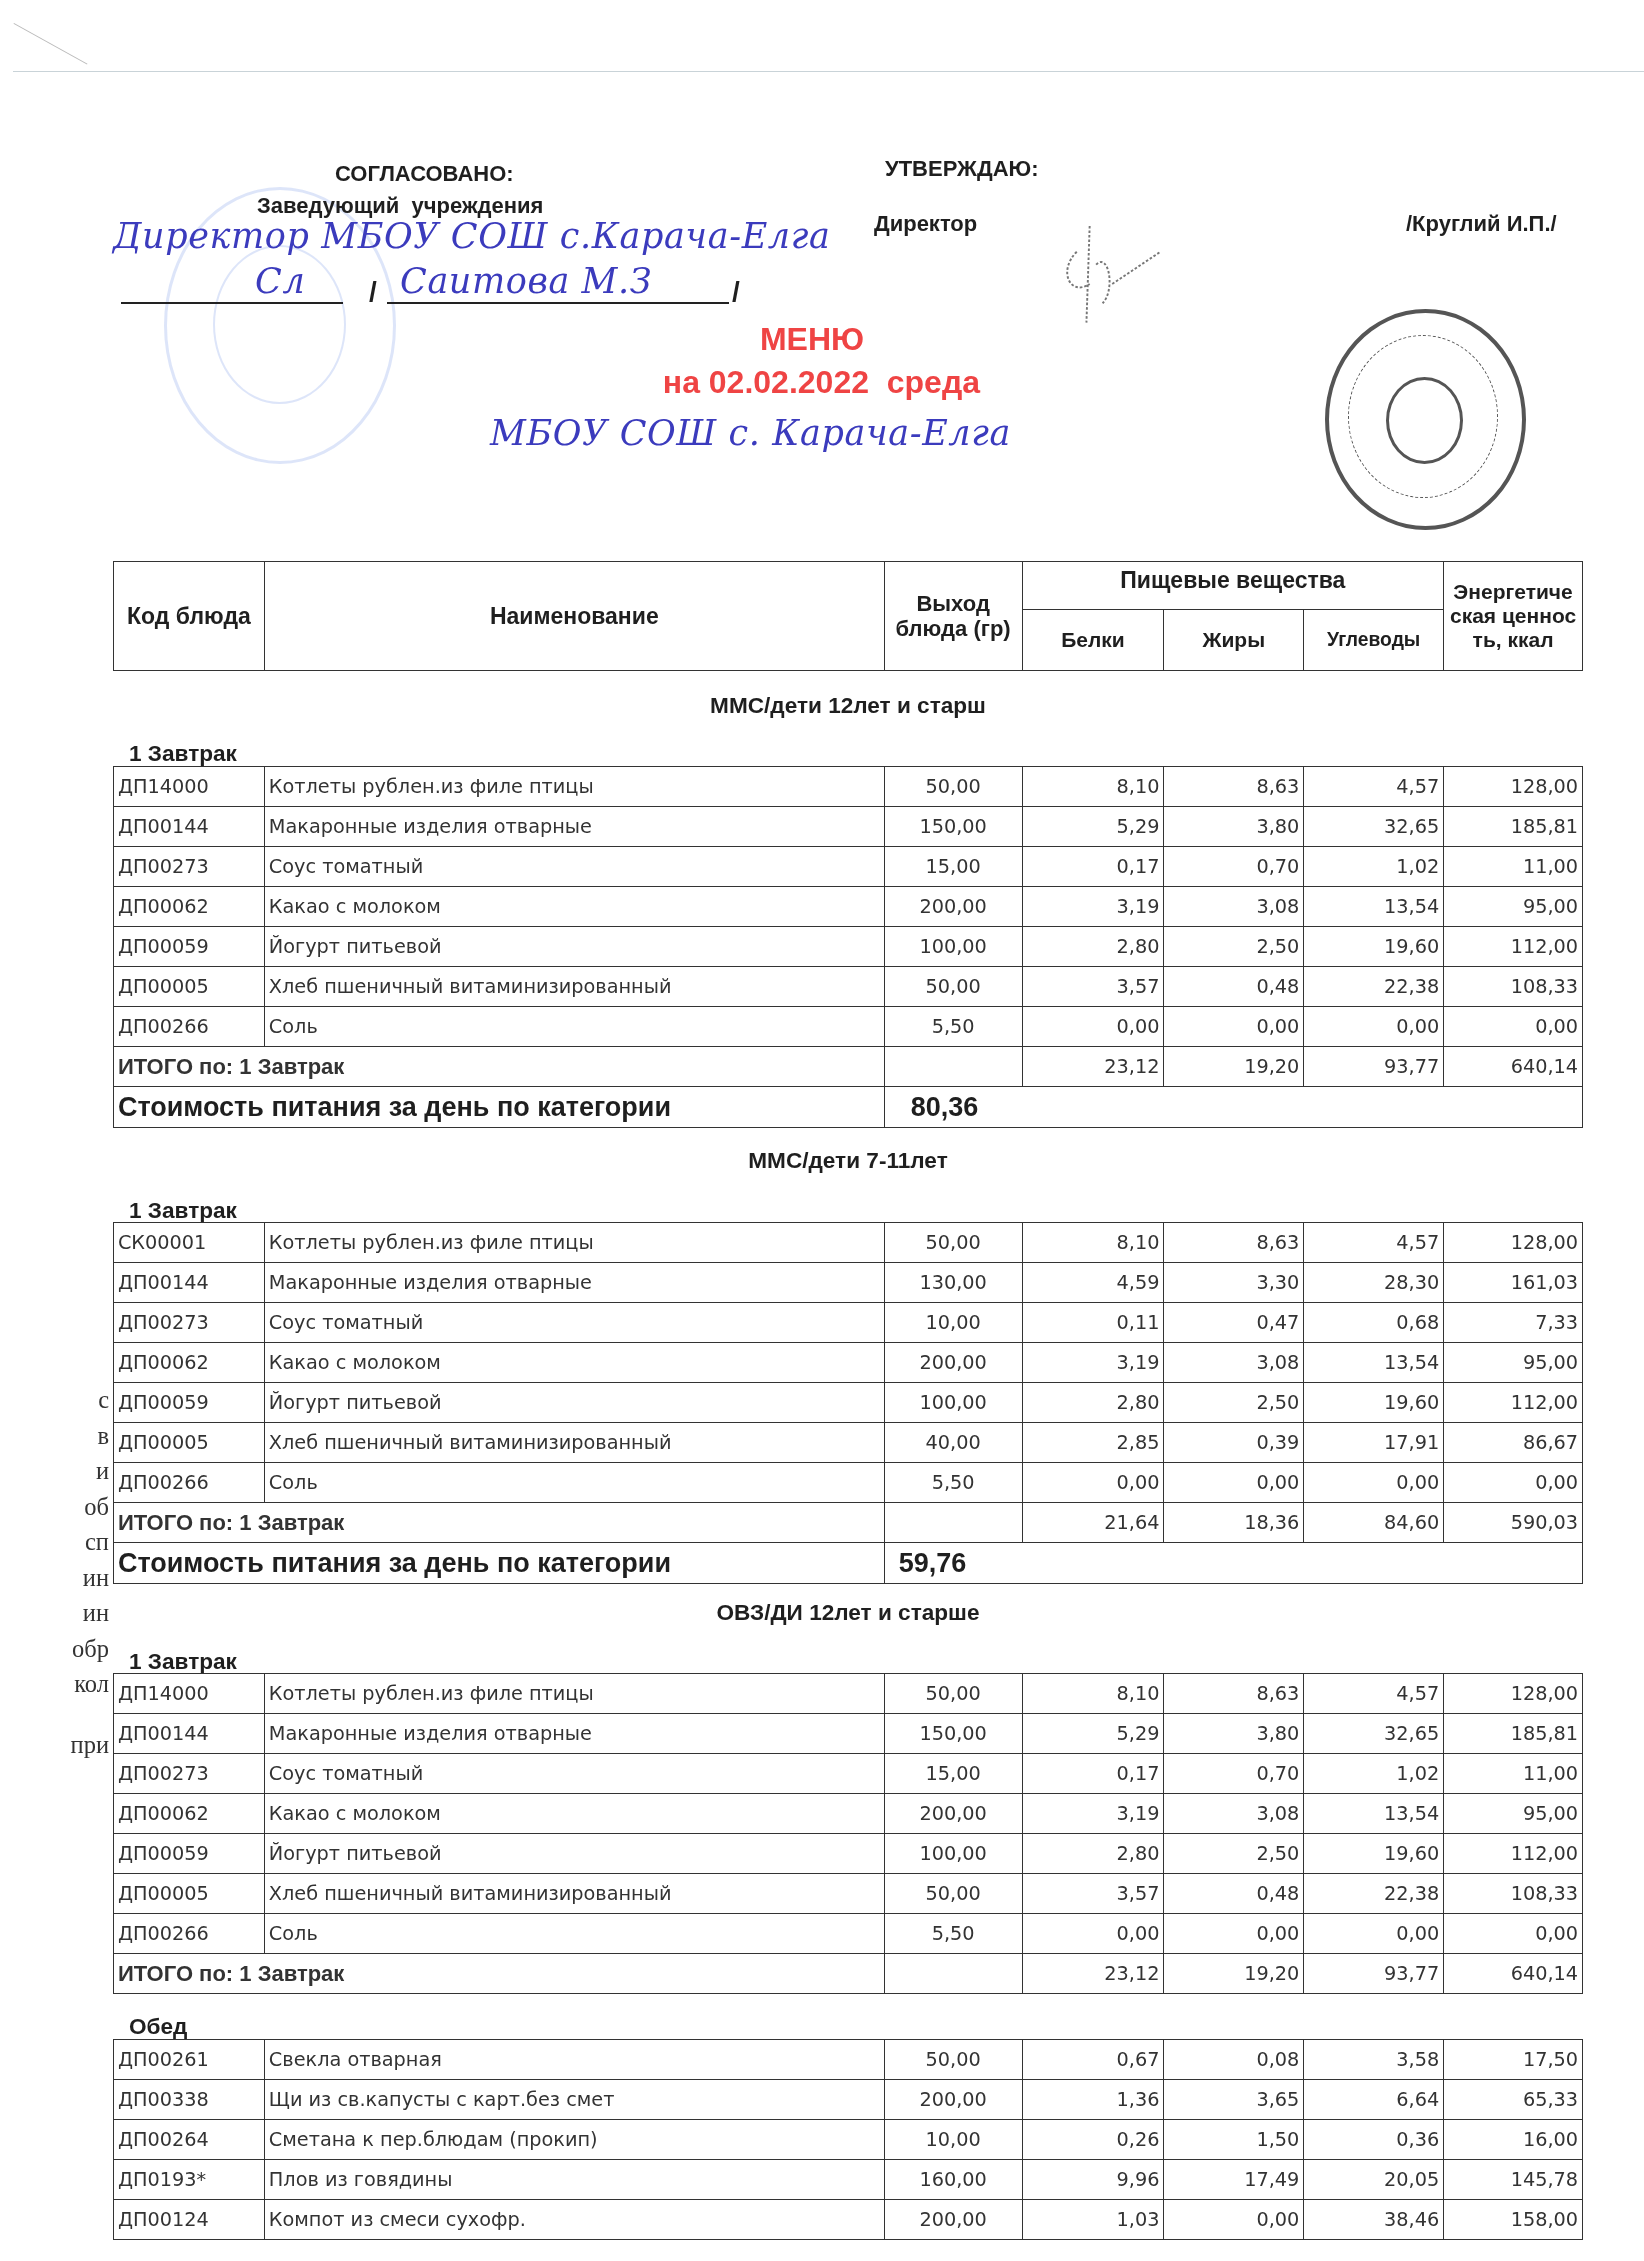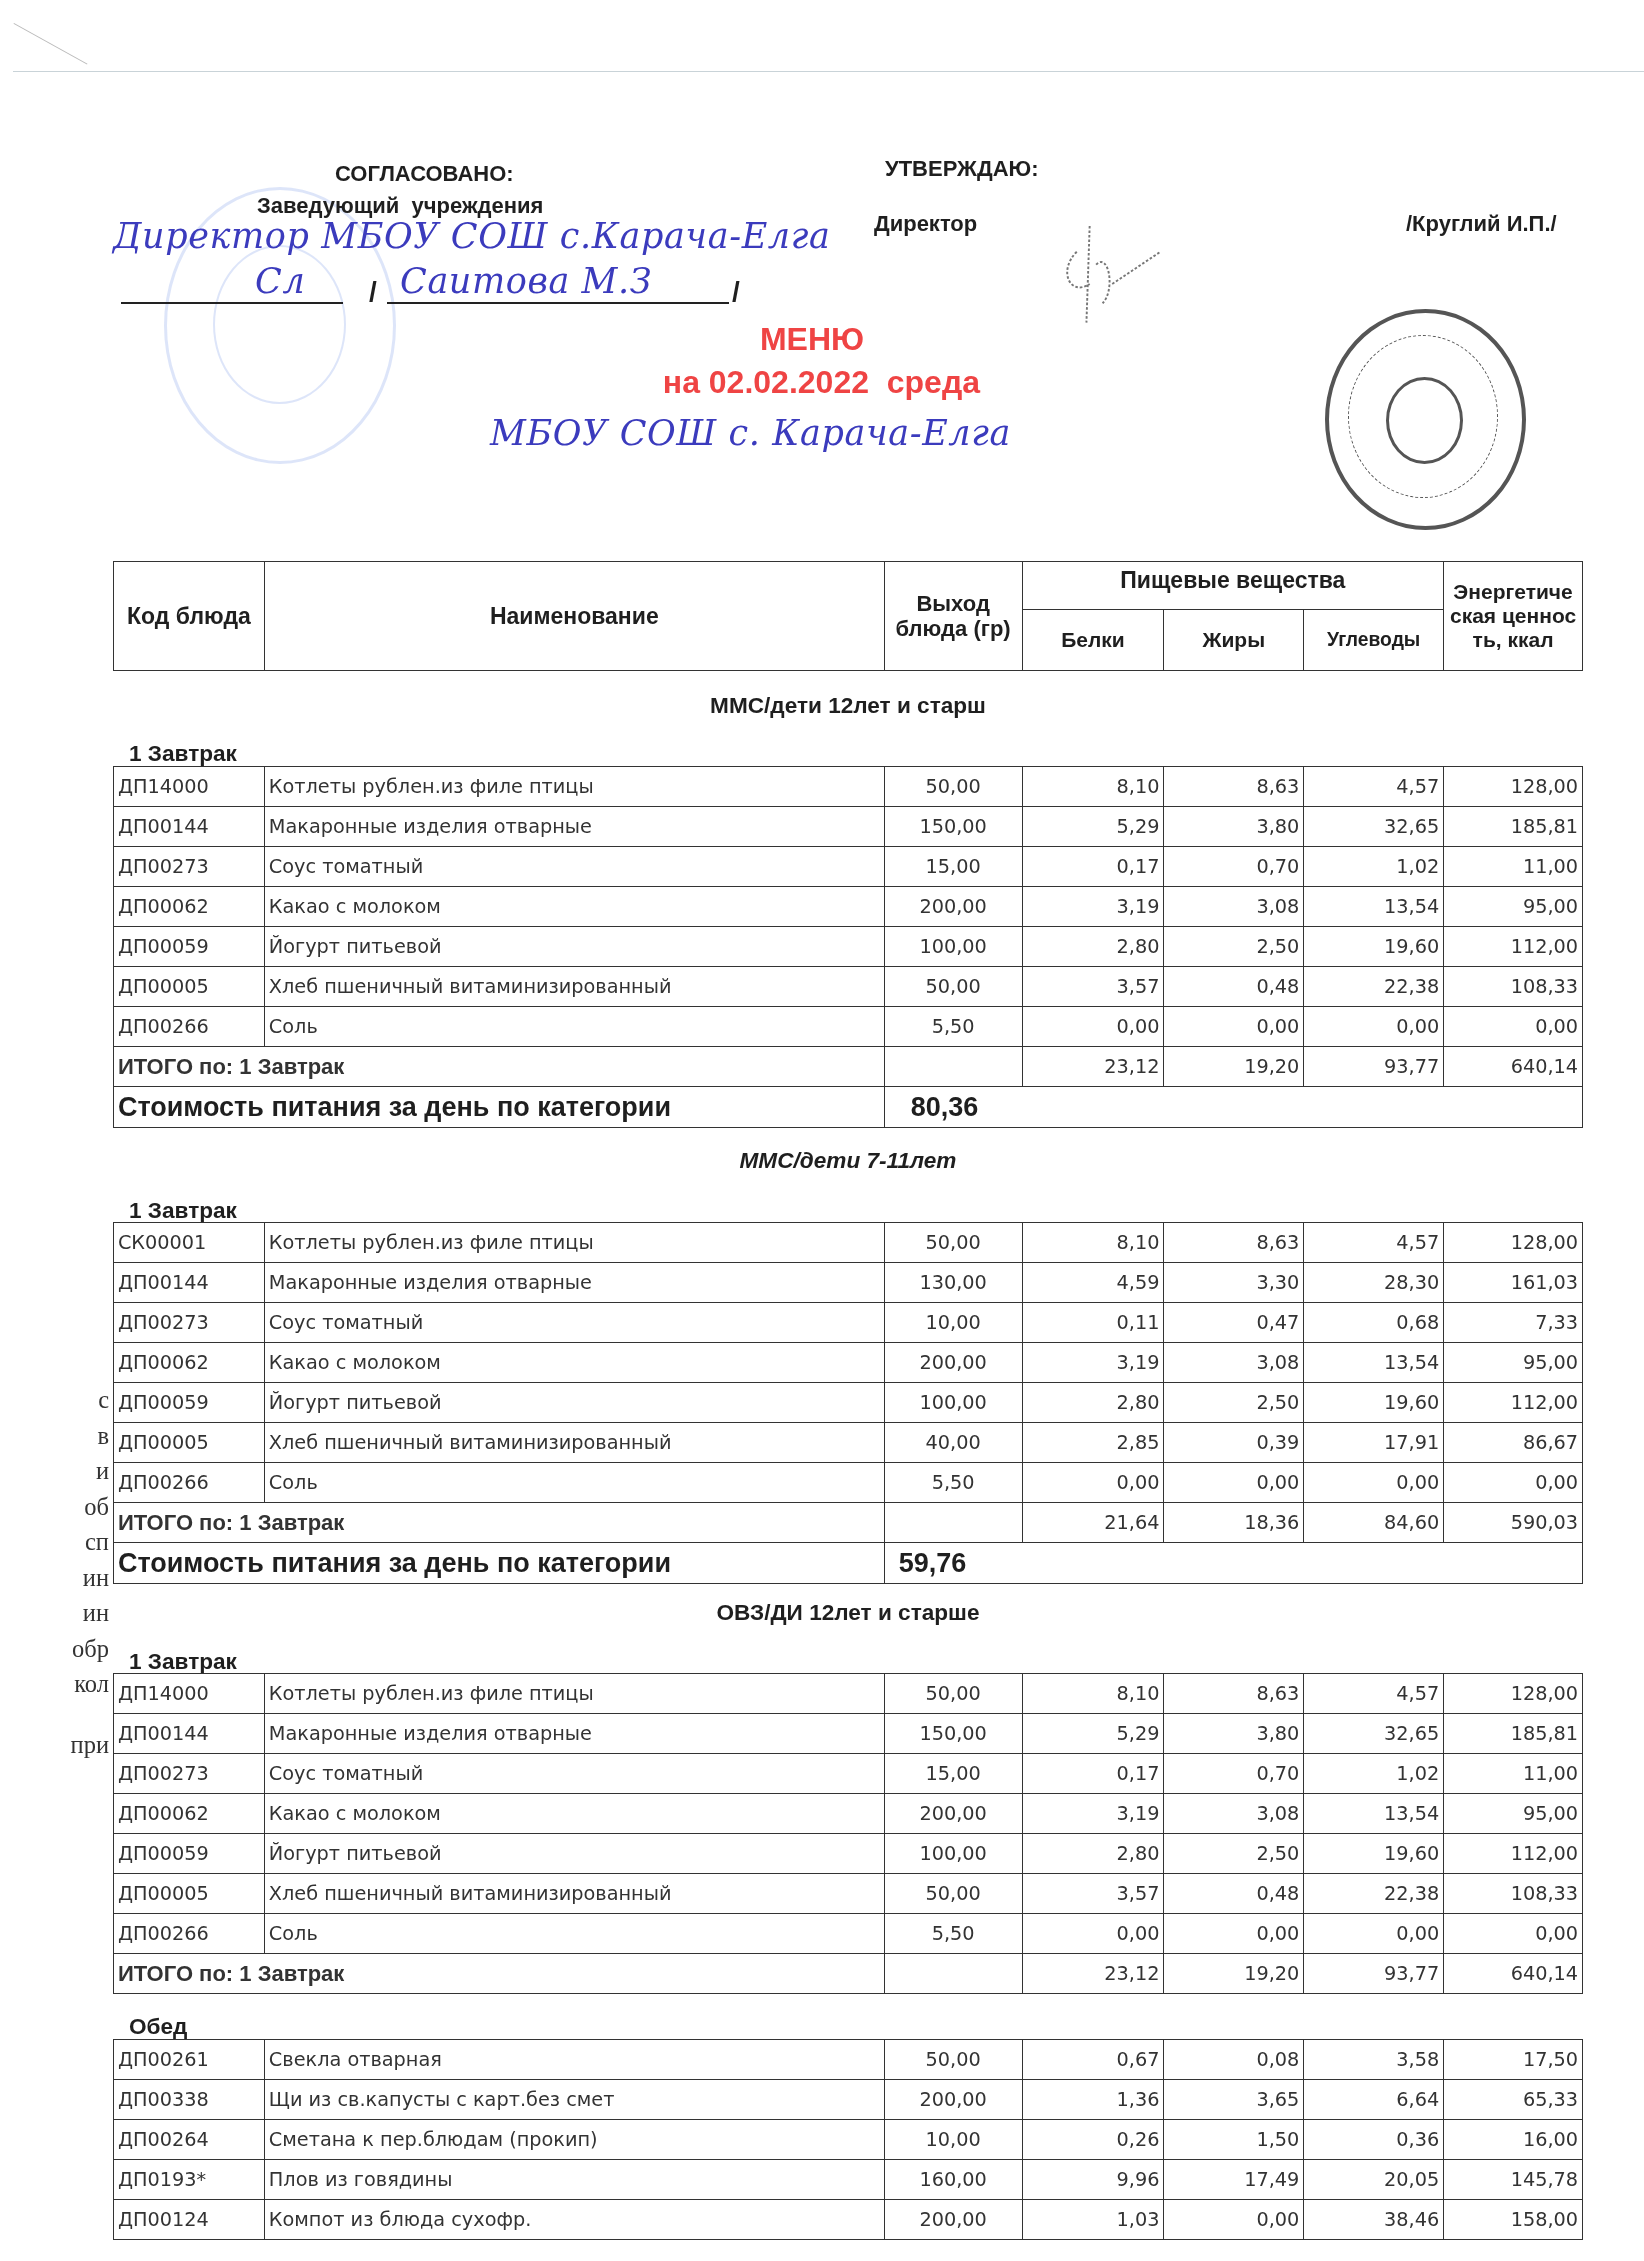--- a/index.html
+++ b/index.html
@@ -171,21 +171,21 @@
         <td class="num">93,77</td>
         <td class="num">640,14</td>
       </tr>
       <tr class="cost">
         <td colspan="2">Стоимость питания за день по категории</td>
         <td colspan="5" style="padding-left: 26px;">80,36</td>
       </tr>
     </tbody>
 </table>
 
-<div class="section-title" style="top:1148px;font-style:italic;">ММС/дети 7-11лет</div>
+<div class="section-title" style="top:1148px;">ММС/дети 7-11лет</div>
 <div class="meal-title" style="top:1198px;">1 Завтрак</div>
 <table style="top:1222px;width:1470px;">
   <colgroup>
     <col style="width:150px">
       <col style="width:616px">
       <col style="width:137px">
       <col style="width:141px">
       <col style="width:139px">
       <col style="width:139px">
       <col style="width:138px">
@@ -399,21 +399,21 @@
         <td>ДП0193*</td>
         <td>Плов из говядины</td>
         <td class="yield">160,00</td>
         <td class="num">9,96</td>
         <td class="num">17,49</td>
         <td class="num">20,05</td>
         <td class="num">145,78</td>
       </tr>
       <tr class="row">
         <td>ДП00124</td>
-        <td>Компот из блюда сухофр.</td>
+        <td>Компот из смеси сухофр.</td>
         <td class="yield">200,00</td>
         <td class="num">1,03</td>
         <td class="num">0,00</td>
         <td class="num">38,46</td>
         <td class="num">158,00</td>
       </tr>
     </tbody>
 </table>
 
 <div id="bleed">

